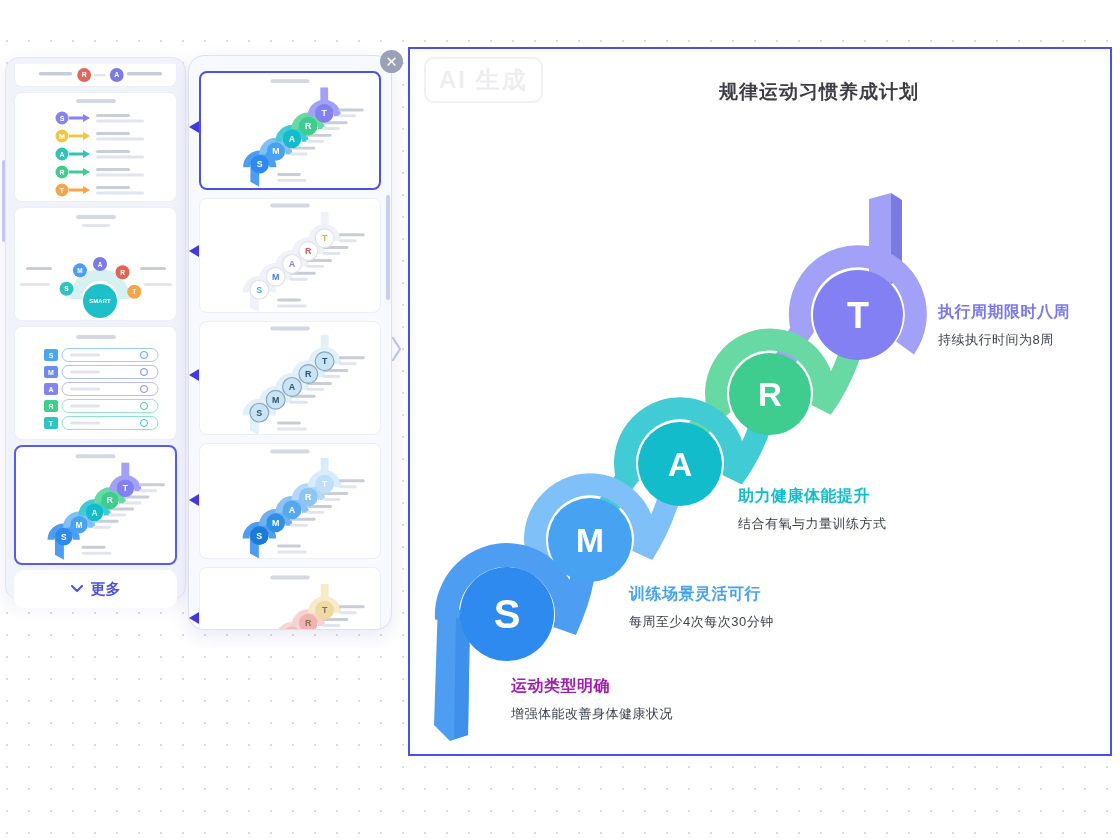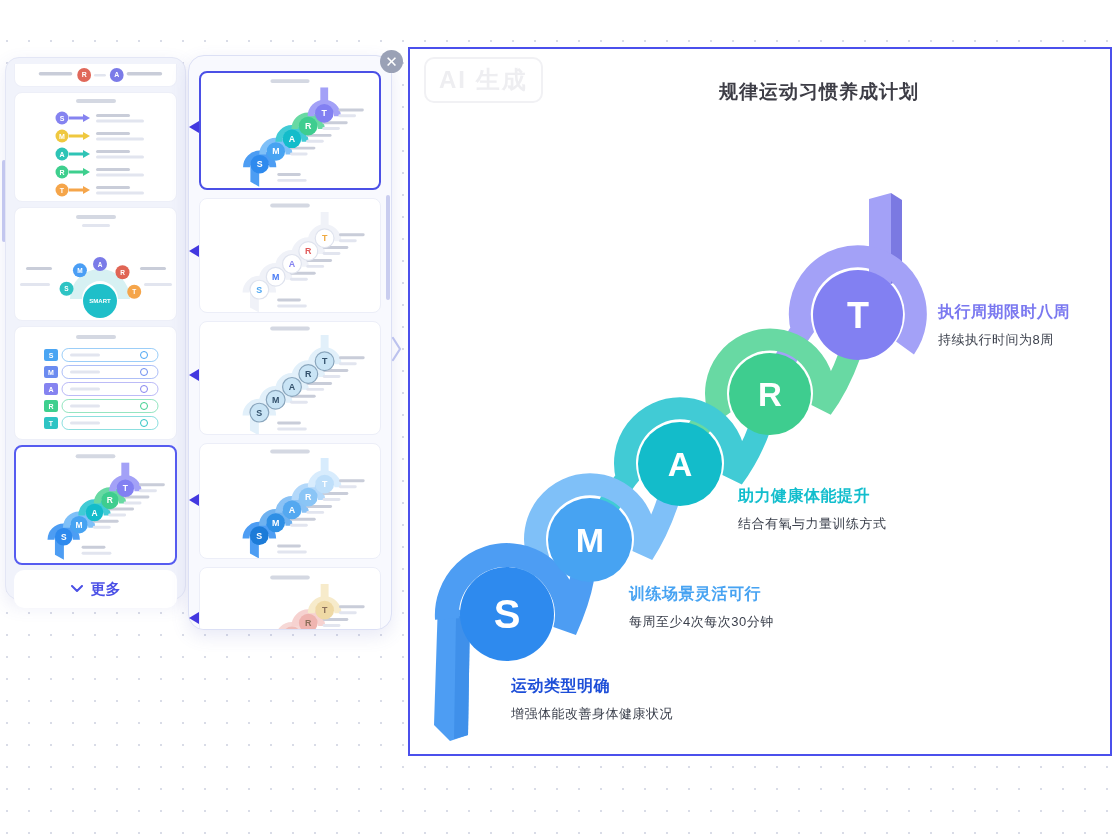--- a/index.html
+++ b/index.html
@@ -420,16 +420,16 @@
   </div>
   <div class="item-label" style="left:328px;top:437px">
     <div class="tt" style="color: rgb(18, 190, 205);">助力健康体能提升</div>
     <div class="dd">结合有氧与力量训练方式</div>
   </div>
   <div class="item-label" style="left:219px;top:535px">
     <div class="tt" style="color: rgb(71, 163, 242);">训练场景灵活可行</div>
     <div class="dd">每周至少4次每次30分钟</div>
   </div>
   <div class="item-label" style="left:101px;top:627px">
-    <div class="tt" style="color: #1d4ed8;">运动类型明确</div>
+    <div class="tt" style="color: #a21caf;">运动类型明确</div>
     <div class="dd">增强体能改善身体健康状况</div>
   </div>
 </div>
 
 </body></html>

